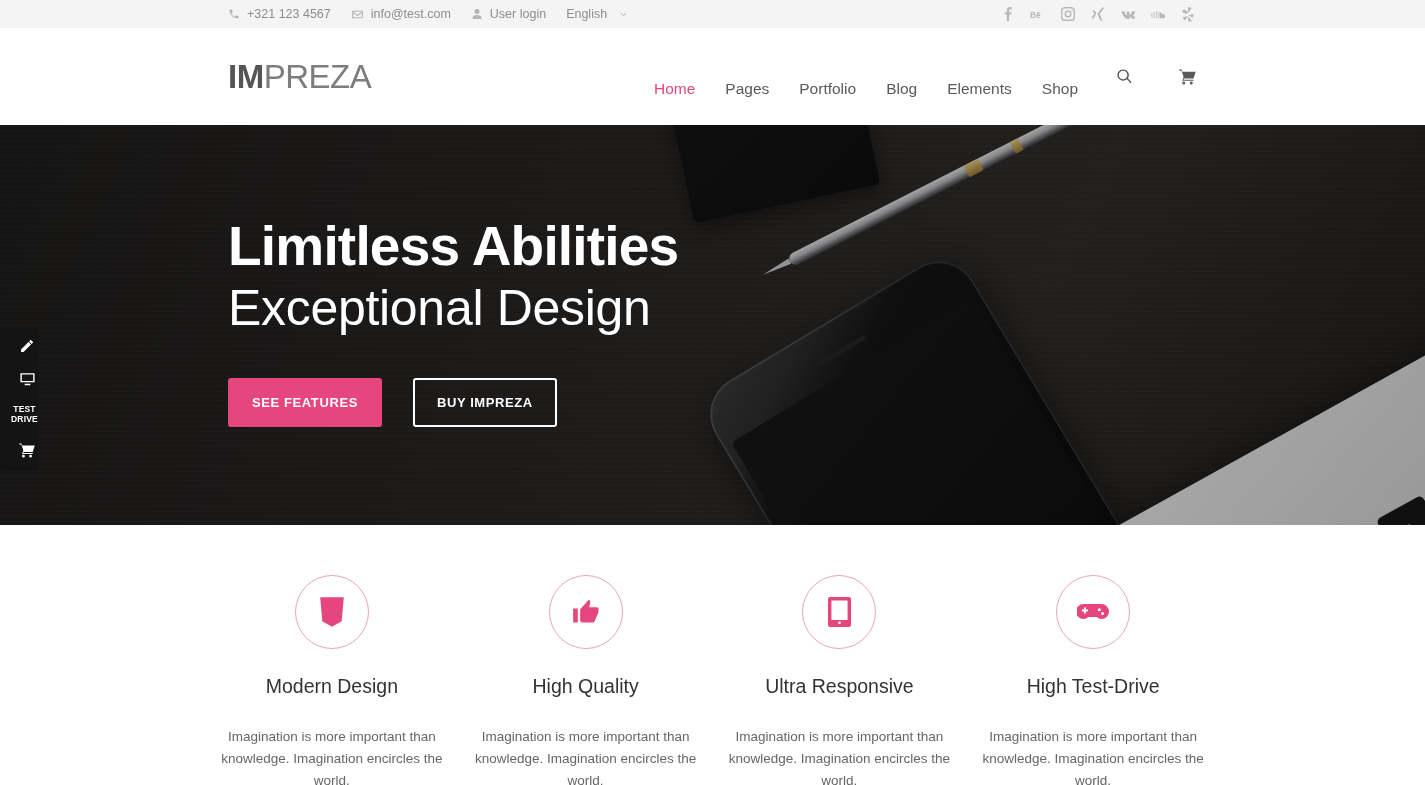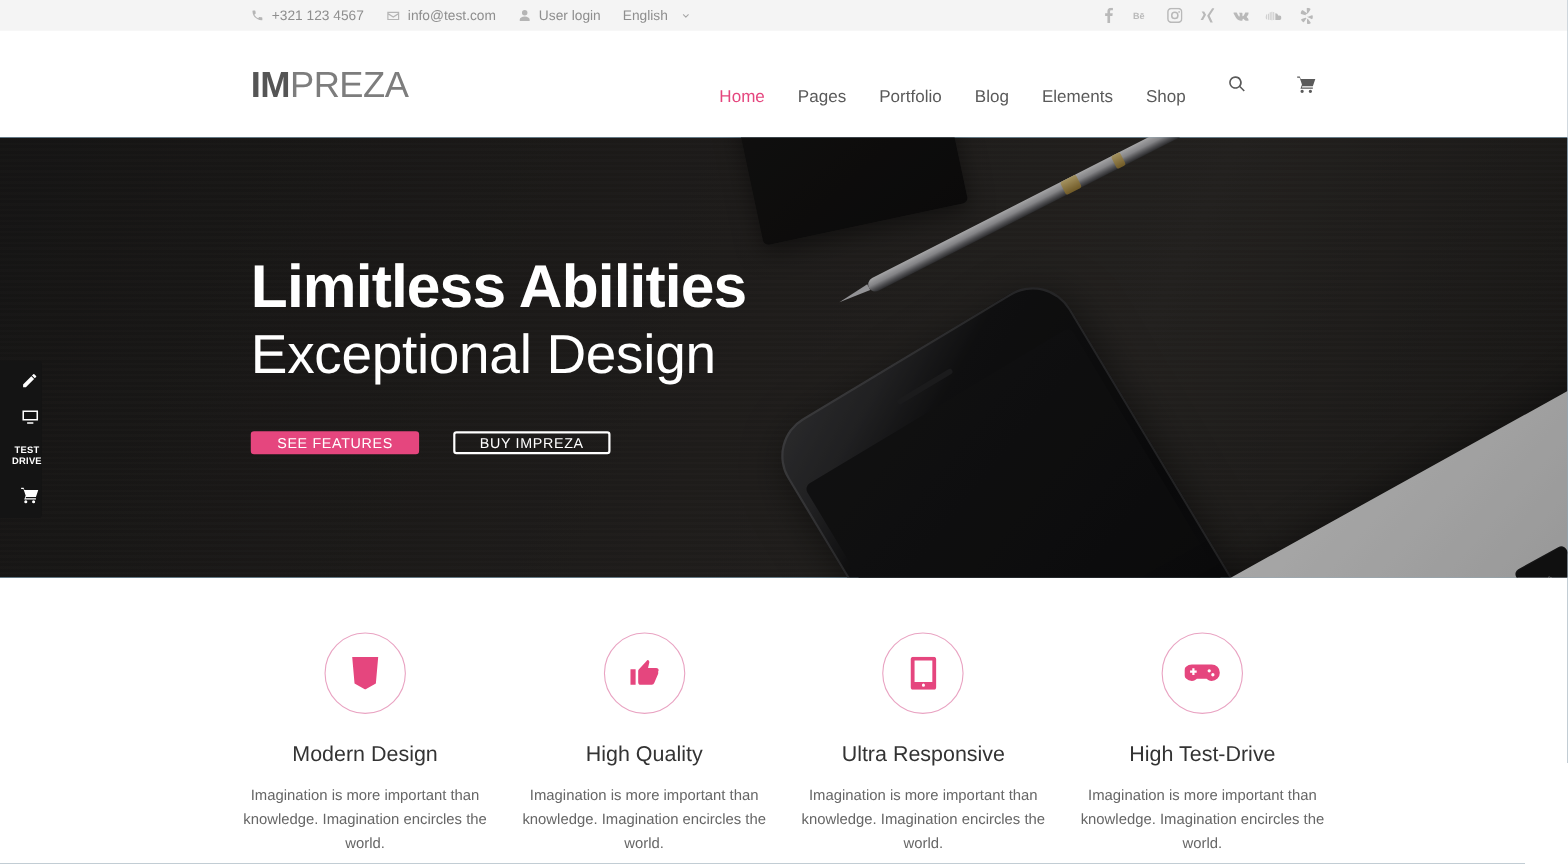--- a/index.html
+++ b/index.html
@@ -121,22 +121,22 @@
   .hero-h1 {
     font-size:55px; font-weight:700; color:#fff;
     letter-spacing:-.8px; line-height:1.07; margin-top:-6px;
   }
   .hero-h2 {
     font-size:50px; font-weight:300; color:#fff;
     letter-spacing:-.3px; line-height:1.18; margin-top:4px;
   }
   .hero-btns { display:flex; gap:31px; margin-top:40px; }
   .btn {
-    font-size:13px; letter-spacing:.6px; font-weight:400;
-    padding:0 22px; height:21px; display:flex; align-items:center;
+    font-size:13px; letter-spacing:.6px; font-weight:700;
+    padding:0 22px; height:49px; display:flex; align-items:center;
     border-radius:3px; cursor:pointer; white-space:nowrap;
   }
   .btn-primary { background:#e5467e; color:#fff; border:2px solid #e5467e; }
   .btn-ghost { background:transparent; color:#fff; border:2px solid #fff; }
 
   
   .sidepanel {
     position:absolute; left:0; top:328px; width:38px;
     background:#141414; border-radius:0 3px 3px 0;
     padding:10px 0 12px; z-index:30;
@@ -153,21 +153,21 @@
   .features {
     display:flex; padding:50px 205px 0; gap:0;
   }
   .feature { flex:1; text-align:center; padding:0 12px; }
   .f-circle {
     width:74px; height:74px; border-radius:50%;
     border:1px solid #e9a3c2; margin:0 auto 26px;
     display:flex; align-items:center; justify-content:center;
   }
   .f-circle svg { fill:#e5467e; display:block; }
-  .f-title { font-size:19.5px; color:#333; font-weight:400; margin-bottom:14px; }
+  .f-title { font-size:19.5px; color:#333; font-weight:400; margin-bottom:28px; }
   .f-desc { font-size:13.5px; color:#666; line-height:1.63; max-width:230px; margin:0 auto; }
 </style>
 </head>
 <body>
 
 <div class="topbar">
   <div class="topbar-left">
 
     <div class="tb-item">
       <span>

